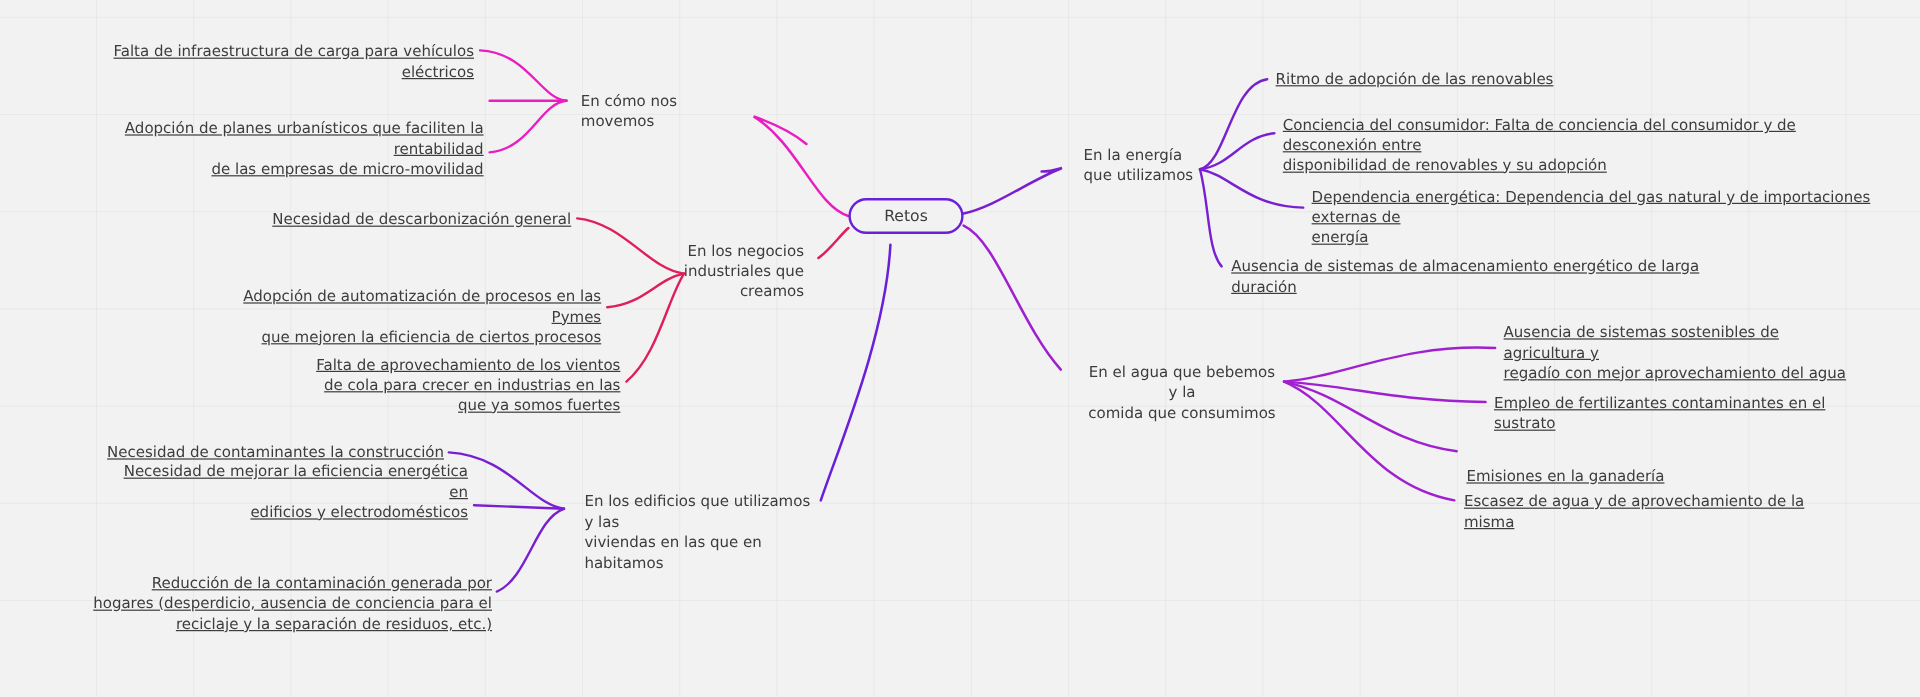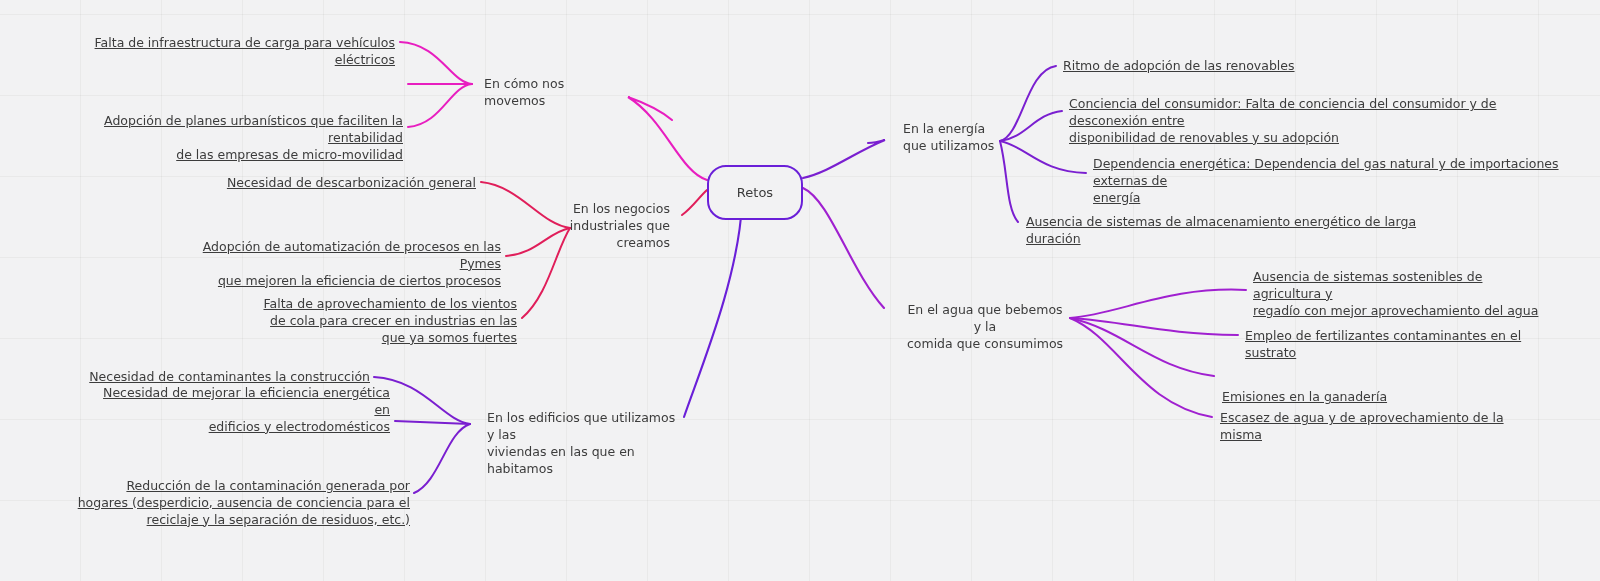--- a/index.html
+++ b/index.html
@@ -22,21 +22,21 @@
   svg.edges path{fill:none;stroke-linecap:round;}
 
   .node{position:absolute;line-height:1.35;white-space:pre-line;}
   .leaf{font-size:12.5px;color:#3c3c3c;text-decoration:underline;}
   .branch{font-size:12.5px;color:#3c3c3c;}
   .ta-r{text-align:right;}
   .ta-l{text-align:left;}
 
   .hub{
     position:absolute;
-    left:707px;top:165px;width:96px;height:55px;
+    left:707px;top:165px;width:96px;height:30px;
     border:2px solid #6a1fd8;border-radius:19px;
     background:#f2f2f3;
     display:flex;align-items:center;justify-content:center;
     font-size:13px;color:#3c3c3c;
     box-sizing:border-box;
   }
 </style>
 </head>
 <body>
 
@@ -86,21 +86,21 @@
   <div class="node branch ta-l" style="left:487px;top:410px;width:190px;">En los edificios que utilizamos y las
 viviendas en las que en habitamos</div>
 
   <div class="node branch ta-l" style="left:903px;top:121px;width:110px;">En la energía
 que utilizamos</div>
 
   <div class="node branch ta-l" style="left:905px;top:302px;width:160px;text-align:center;">En el agua que bebemos y la
 comida que consumimos</div>
 
   <div class="node leaf ta-r" style="left:60px;top:35px;width:335px;">Falta de infraestructura de carga para vehículos eléctricos</div>
-  <div class="node leaf ta-r" style="left:60px;top:113px;width:343px;">Adopción de planes urbanísticos que faciliten la rentabilidad
+  <div class="node leaf ta-r" style="left:60px;top:99px;width:343px;">Adopción de planes urbanísticos que faciliten la rentabilidad
 de las empresas de micro-movilidad</div>
 
   <div class="node leaf ta-r" style="left:200px;top:175px;width:276px;">Necesidad de descarbonización general</div>
   <div class="node leaf ta-r" style="left:160px;top:239px;width:341px;">Adopción de automatización de procesos en las Pymes
 que mejoren la eficiencia de ciertos procesos</div>
   <div class="node leaf ta-r" style="left:240px;top:296px;width:277px;">Falta de aprovechamiento de los vientos
 de cola para crecer en industrias en las
 que ya somos fuertes</div>
 
   <div class="node leaf ta-r" style="left:80px;top:369px;width:290px;">Necesidad de contaminantes la construcción</div>

